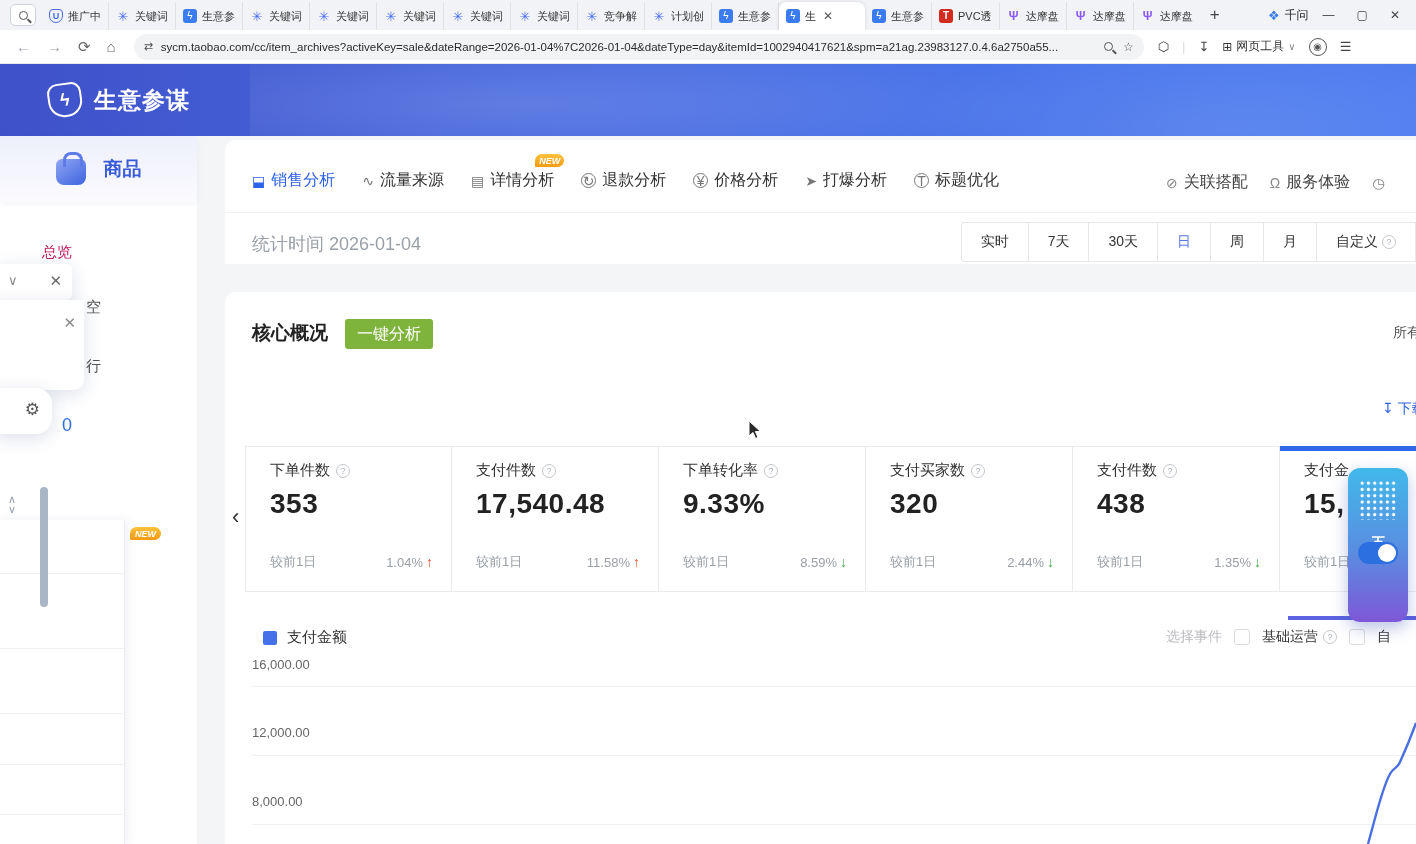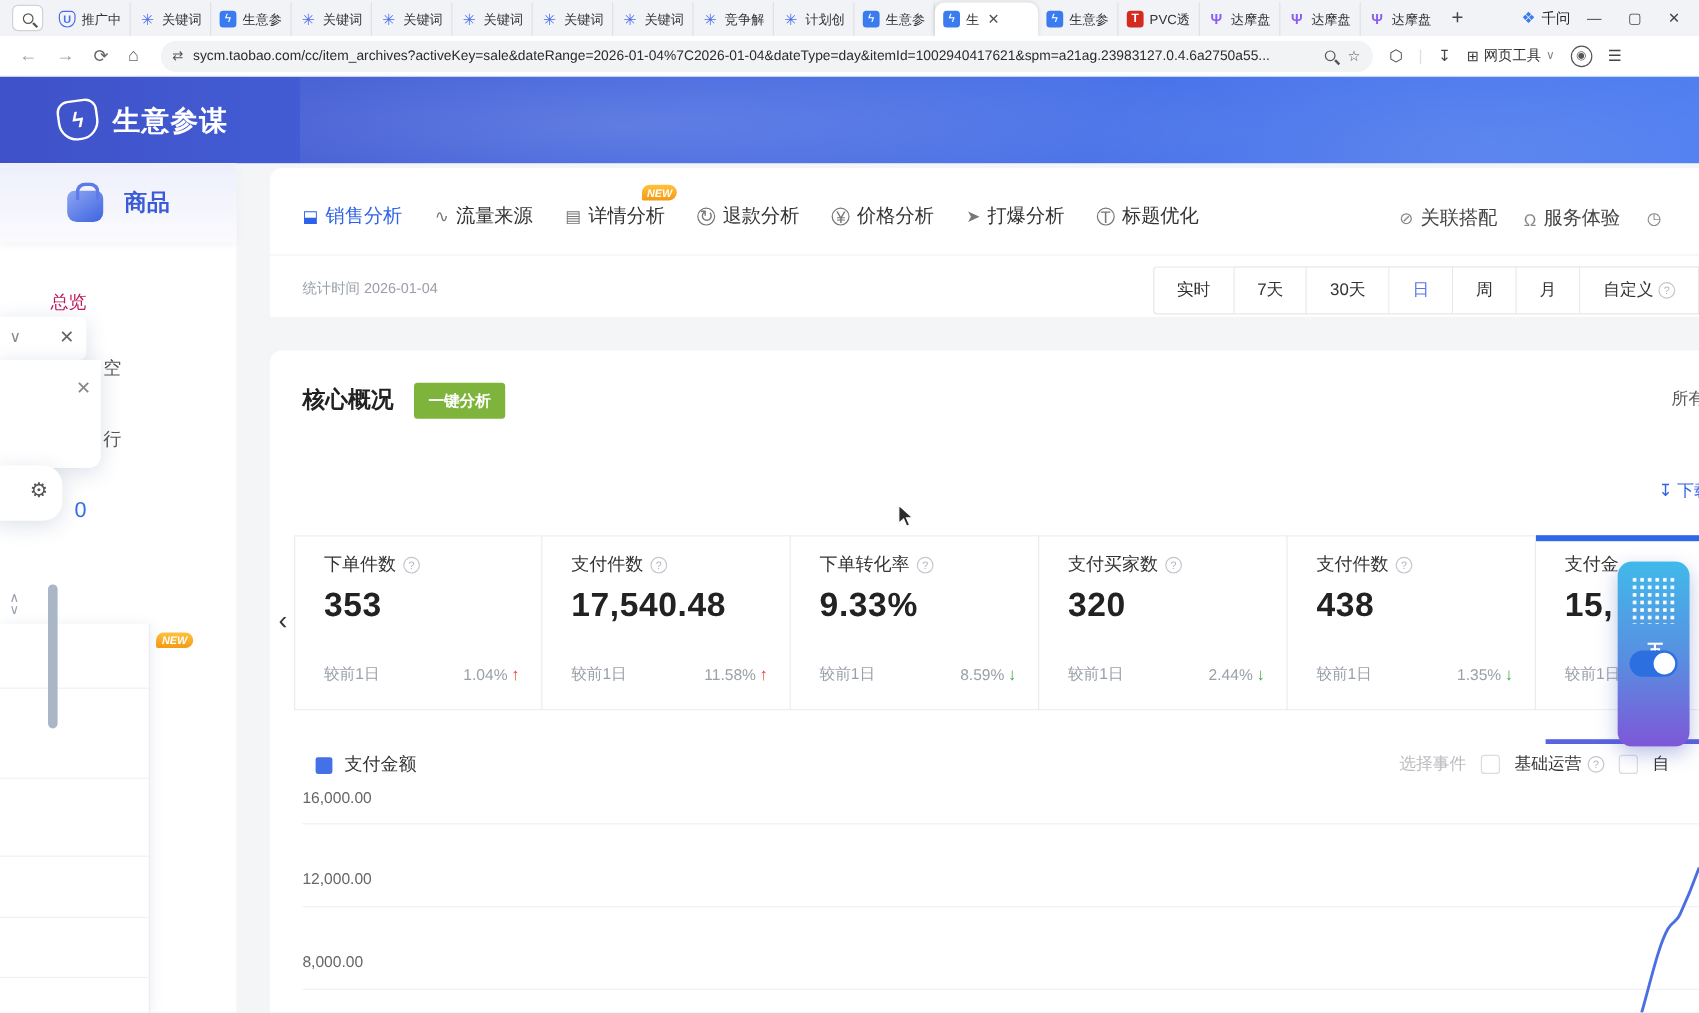--- a/index.html
+++ b/index.html
@@ -99,33 +99,33 @@
   .circ { display:inline-flex; width:15px; height:15px; border:1.3px solid #777; border-radius:50%;
     align-items:center; justify-content:center; font-size:9px; }
   .st-new { position:absolute; top:-16px; right:-10px; background:linear-gradient(180deg,#ffc23d,#f59a13);
     color:#fff; font-size:9px; font-weight:bold; font-style:italic; padding:1.5px 4px; border-radius:7px 7px 7px 1px; }
   .subright { position:absolute; right:0; top:32px; display:flex; gap:22px; font-size:16px; color:#444;
     width:250px; overflow:hidden; }
   .subright .it { display:flex; gap:6px; align-items:center; white-space:nowrap; }
   .subright .sic { color:#888; font-size:14px; }
 
   .staterow { position:absolute; left:0; top:72px; width:100%; height:52px; border-top:1px solid #f2f2f4; }
-  .stattime { position:absolute; left:27px; top:19px; font-size:12px; color:#9aa0a8; }
+  .stattime { position:absolute; left:27px; top:19px; font-size:18px; color:#9aa0a8; }
   .dgroup { position:absolute; right:0; top:9px; display:flex; }
   .dbtn { height:40px; padding:0 19px; display:flex; align-items:center; gap:4px; background:#fff;
     border:1px solid #e7e7ea; border-left:none; font-size:14px; color:#333; }
   .dbtn:first-child { border-left:1px solid #e7e7ea; border-radius:3px 0 0 3px; }
   .dbtn.active { color:#5b76e8; }
   .q { display:inline-flex; width:14px; height:14px; border:1px solid #c3c6cc; color:#aeb2b9; border-radius:50%;
     align-items:center; justify-content:center; font-size:9px; }
 
   .panel-main { position:absolute; left:225px; top:292px; width:1191px; height:552px; background:#fff; border-radius:10px 0 0 0; }
   .ov-title { position:absolute; left:27px; top:28px; font-size:19px; font-weight:bold; color:#222; }
-  .ov-btn { position:absolute; left:120px; top:27px; width:76px; height:30px; background:#7fb43c; color:#fff;
-    font-size:13px; border:none; border-radius:3px; display:flex; align-items:center; justify-content:center;font-weight:bold; }
+  .ov-btn { position:absolute; left:120px; top:27px; width:88px; height:30px; background:#7fb43c; color:#fff;
+    font-size:16px; border:none; border-radius:3px; display:flex; align-items:center; justify-content:center; }
   .ov-desc { position:absolute; left:218px; top:33px; width:930px; font-size:13px; color:#9a9a9a;
     white-space:nowrap; overflow:hidden; }
   .ov-all { position:absolute; left:1168px; top:32px; width:23px; font-size:14px; color:#555; white-space:nowrap; overflow:hidden; }
   .dl { position:absolute; left:1157px; top:108px; width:34px; overflow:hidden; white-space:nowrap;
     color:#2e62e8; font-size:14px; }
 
   
   .cards { position:absolute; left:20px; top:154px; width:1171px; height:146px; display:flex; overflow:hidden; }
   .card { position:relative; width:207px; flex:0 0 207px; border:1px solid #ebebee; border-left:none; padding:14px 0 0 24px; }
   .card:first-child { border-left:1px solid #ebebee; }

